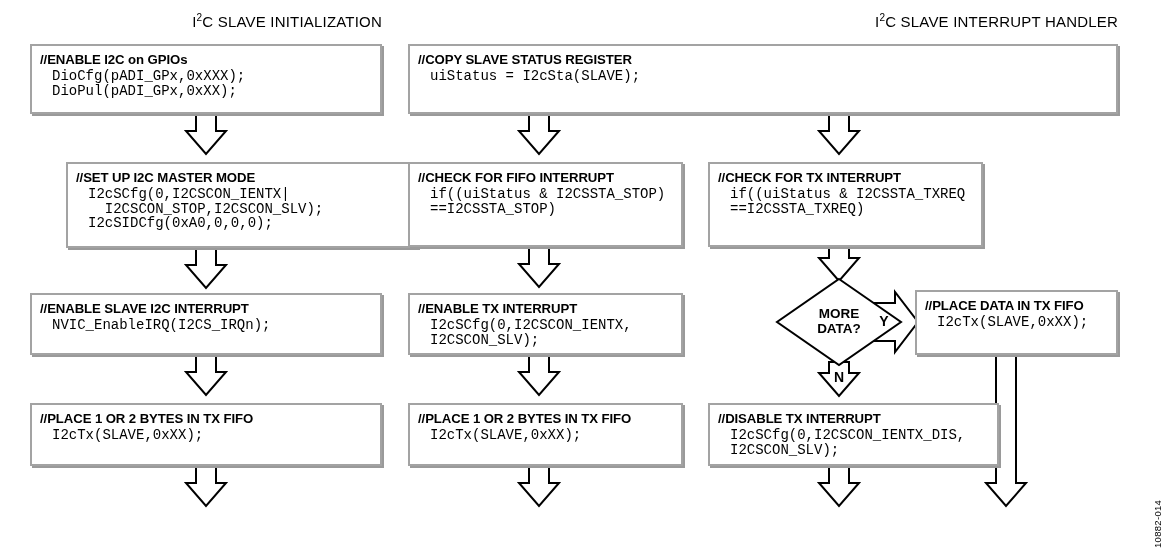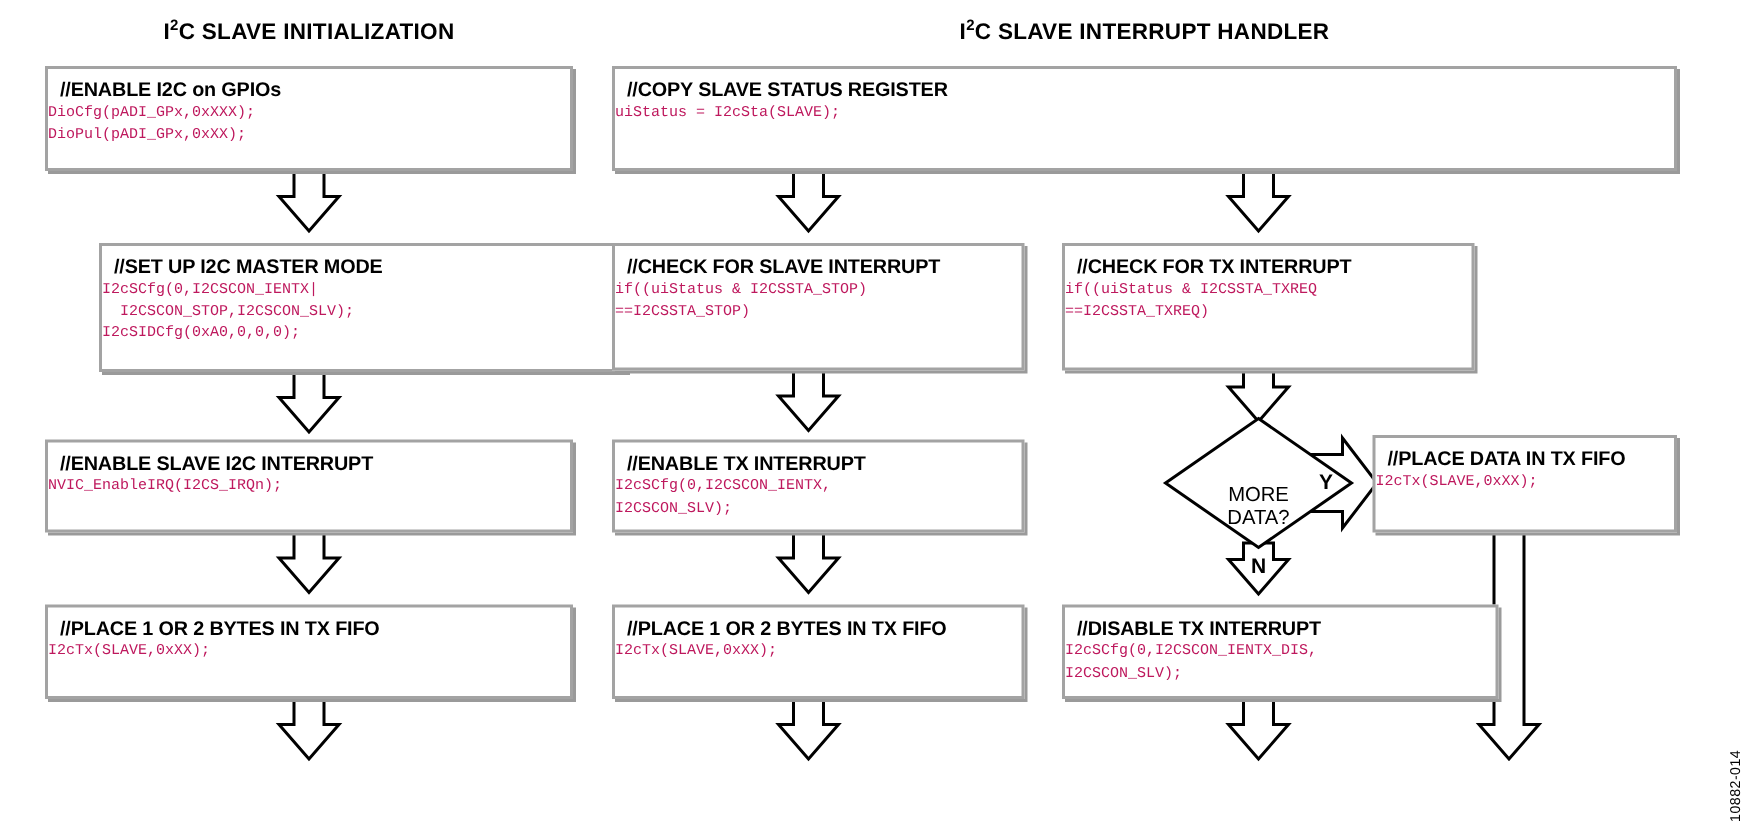--- a/index.html
+++ b/index.html
@@ -1,32 +1,32 @@
 <!DOCTYPE html>
 <html><head>
 <meta charset="utf-8">
 <style>
   html,body{margin:0;padding:0;background:#ffffff;}
   body{width:1162px;height:556px;position:relative;overflow:hidden;
        font-family:"Liberation Sans",sans-serif;color:#000;}
   #stage{position:absolute;left:0;top:0;width:1162px;height:556px;}
 
-  .col-title{position:absolute;font-weight:bold;font-size:15px;letter-spacing:.2px;
-             white-space:nowrap;text-align:center;}
+  .col-title{position:absolute;font-weight:normal;font-size:15px;letter-spacing:.2px;
+             white-space:nowrap;text-align:right;}
   .col-title sup{font-size:10px;vertical-align:super;line-height:0;}
 
   .node{position:absolute;box-sizing:border-box;background:#fff;
         border:2px solid #a3a3a3;box-shadow:2px 2px 0 0 #9a9a9a;}
   .node .hdr{font-weight:bold;font-size:13.2px;line-height:16px;
              padding:6px 0 1px 8px;white-space:nowrap;letter-spacing:-0.1px;}
-  .node .code{font-family:"Liberation Mono",monospace;font-size:10px;
-              line-height:14.6px;padding:0 0 4px 0;white-space:pre;color:#be185d;}
+  .node .code{font-family:"Liberation Mono",monospace;font-size:14px;
+              line-height:14.6px;padding:0 0 4px 20px;white-space:pre;color:#000000;}
 
-  .diamond-label{position:absolute;font-weight:normal;font-size:13.5px;
-                 line-height:15px;text-align:center;white-space:nowrap;margin-top:16px;}
+  .diamond-label{position:absolute;font-weight:bold;font-size:13.5px;
+                 line-height:15px;text-align:center;white-space:nowrap;}
   .branch-label{position:absolute;font-weight:bold;font-size:14px;
                 text-align:center;white-space:nowrap;}
 
   .sidecode{position:absolute;font-size:9.5px;font-family:"Liberation Sans",sans-serif;
             color:#000;transform:rotate(-90deg);transform-origin:left top;
             white-space:nowrap;letter-spacing:.3px;}
 
   svg.lines{position:absolute;left:0;top:0;width:1162px;height:556px;
             pointer-events:none;}
   svg.lines path,svg.lines polygon,svg.lines line{
@@ -104,21 +104,21 @@
   <div class="node" style="left:30px;top:514px;width:352px;height:36px;margin-top:44px;">
     <div class="hdr" style="padding-top:9px;">//WAIT FOR MASTER</div>
   </div>
 
   <div class="node" style="left:408px;top:44px;width:710px;height:70px;">
     <div class="hdr">//COPY SLAVE STATUS REGISTER</div>
     <div class="code">uiStatus = I2cSta(SLAVE);</div>
   </div>
 
   <div class="node" style="left:408px;top:162px;width:275px;height:85px;">
-    <div class="hdr">//CHECK FOR SLAVE INTERRUPT</div>
+    <div class="hdr">//CHECK FOR FIFO INTERRUPT</div>
     <div class="code">if((uiStatus &amp; I2CSSTA_STOP)
 ==I2CSSTA_STOP)</div>
   </div>
 
   <div class="node" style="left:708px;top:162px;width:275px;height:85px;">
     <div class="hdr">//CHECK FOR TX INTERRUPT</div>
     <div class="code">if((uiStatus &amp; I2CSSTA_TXREQ
 ==I2CSSTA_TXREQ)</div>
   </div>
 

